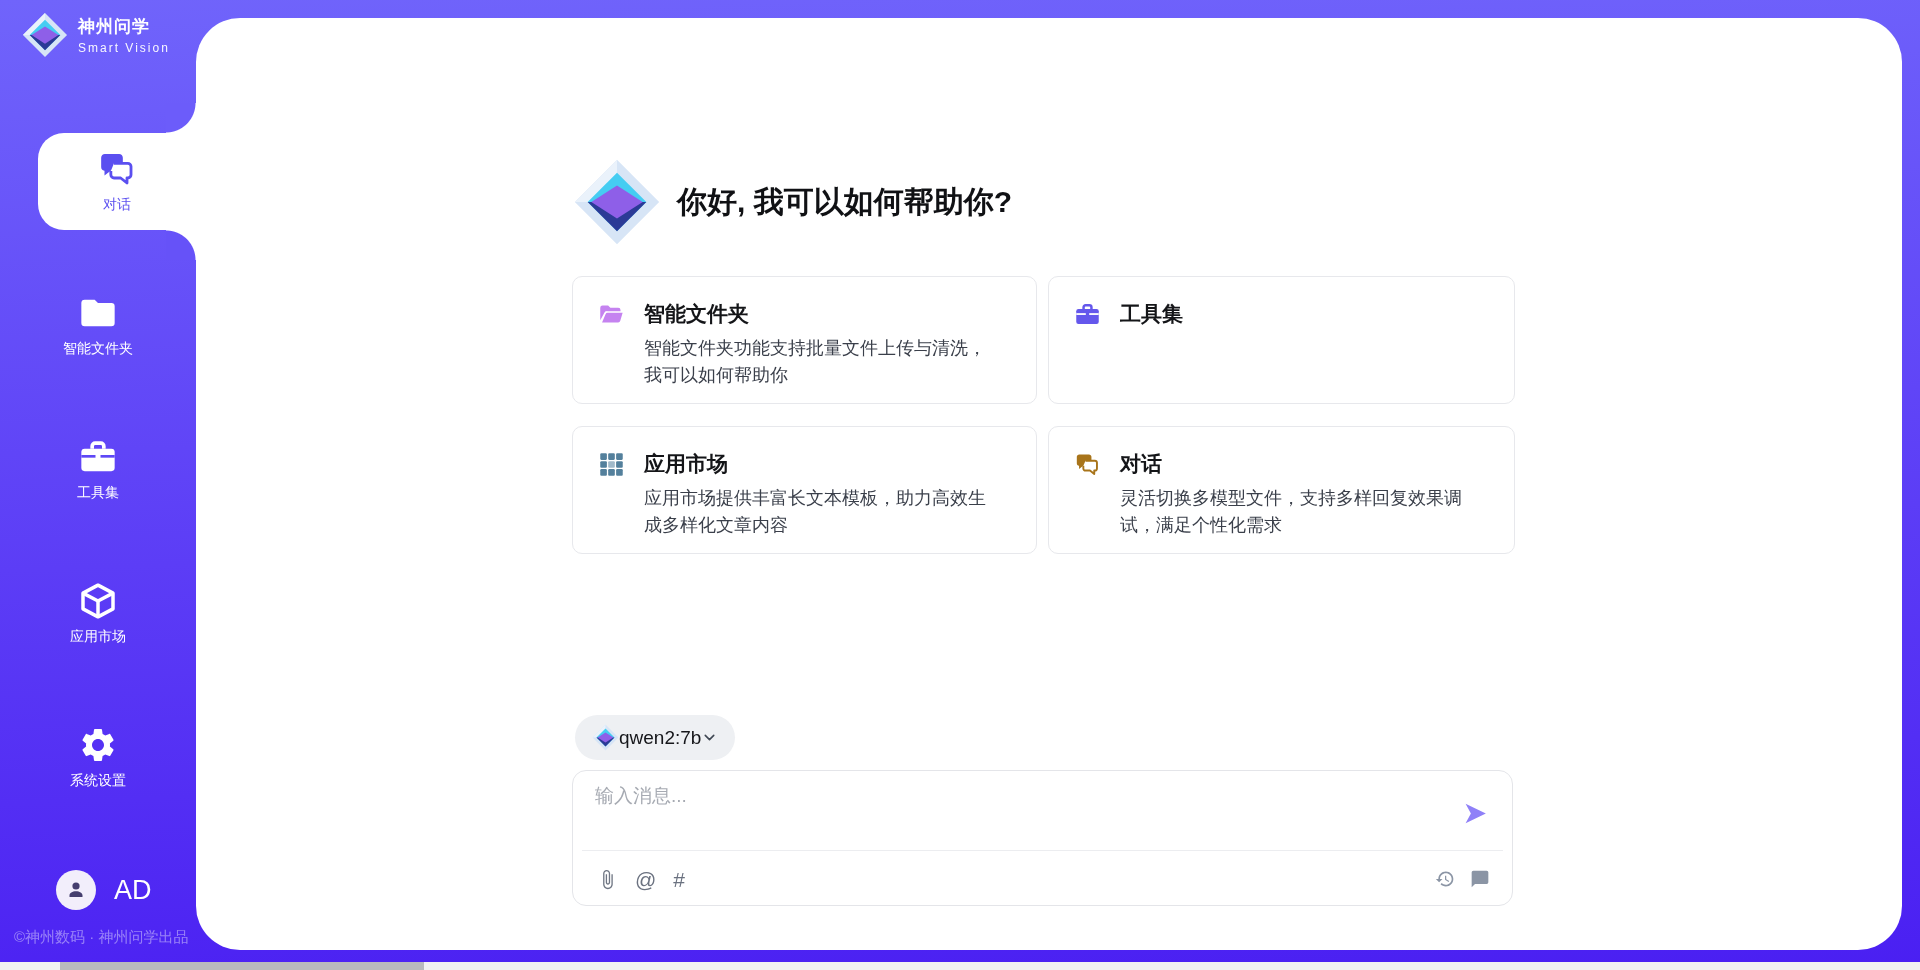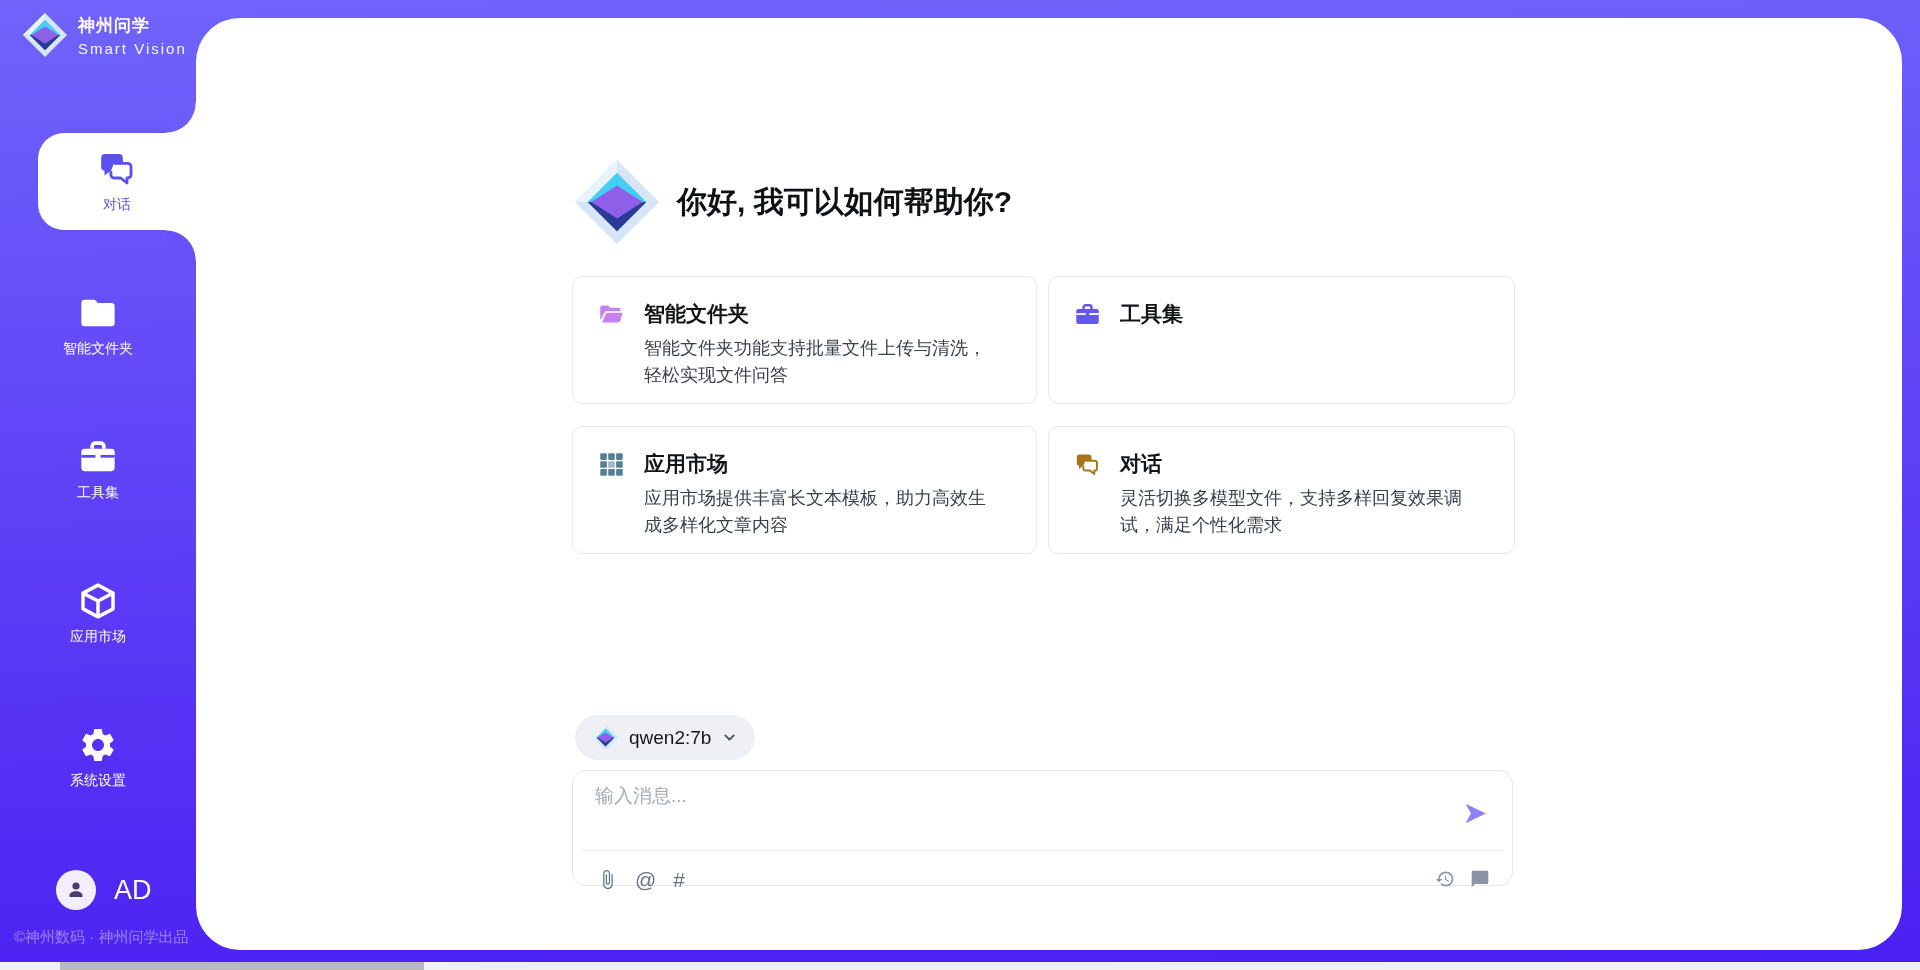--- a/index.html
+++ b/index.html
@@ -14,21 +14,21 @@
   .main-panel {
     position:absolute; left:196px; top:18px; width:1706px; height:932px;
     background:#ffffff; border-radius:44px; overflow:hidden;
   }
 
   
   .sidebar { position:absolute; left:0; top:0; width:196px; height:970px; }
   .brand { position:absolute; left:22px; top:12px; display:flex; align-items:center; gap:10px; }
   .brand-text { color:#fff; }
   .brand-title { font-size:17px; font-weight:700; letter-spacing:1px; }
-  .brand-sub { font-size:15px; letter-spacing:2px; margin-top:3px; opacity:.95; }
+  .brand-sub { font-size:12px; letter-spacing:2px; margin-top:3px; opacity:.95; }
 
   .nav-item {
     position:absolute; left:0; width:196px; height:97px;
     display:flex; flex-direction:column; align-items:center; justify-content:center;
     color:#ffffff; cursor:pointer;
   }
   .nav-label { font-size:14px; margin-top:7px; }
   .nav-icon { width:40px; height:40px; }
 
   .nav-item.active {
@@ -66,28 +66,28 @@
   .card .slot { fill:#ffffff; }
   .card-body { margin-left:19px; }
   .card-title { font-size:21px; font-weight:700; color:#141518; line-height:27px; }
   .card-desc { margin-top:8px; font-size:18px; line-height:27px; color:#3a3f4a; }
   .ic-folder { color:#c583f0; } .ic-toolbox { color:#6457ec; }
   .ic-grid { color:#54809c; } .ic-chat { color:#a8741a; }
 
   
   .model-pill {
     position:absolute; left:379px; top:697px; height:45px;
-    display:inline-flex; align-items:center; gap:10px; padding:0 17px;
+    display:inline-flex; align-items:center; gap:0; padding:0 17px;
     background:#eef0f3; border-radius:23px; cursor:pointer;
   }
   .model-name { font-size:19px; color:#15161a; }
 
   
   .composer {
-    position:absolute; left:376px; top:752px; width:941px; height:116px;
+    position:absolute; left:376px; top:752px; width:941px; height:136px;
     border:1px solid #e4e5e9; border-radius:14px; background:#fff;padding-left:18px;
   }
   .composer textarea {
     position:absolute; left:22px; top:12px; width:840px; height:58px;
     border:none; outline:none; resize:none; background:transparent;
     font-family:"Liberation Sans", sans-serif; font-size:19px; color:#303540;
   }
   .composer textarea::placeholder { color:#a6aab2; }
   .send-btn { position:absolute; right:23px; top:29px; width:27px; height:27px; color:#8f80f8; cursor:pointer; }
   .composer-divider { position:absolute; left:9px; right:9px; top:79px; border-top:1px solid #ecedf0; }
@@ -210,21 +210,21 @@
 
     <div class="card">
       <span class="card-icon ic-folder">
         <svg viewBox="0 0 24 24" width="27" height="27" fill="currentColor">
           <path d="M2 6a2 2 0 0 1 2-2h5l2 2h7a2 2 0 0 1 2 2v1H8.2a3 3 0 0 0-2.9 2.2L2 17V6z"></path>
           <path d="M8.6 10.4h13.3l-2.1 7.2a2 2 0 0 1-1.9 1.4H3.6l3.1-7.3a2 2 0 0 1 1.9-1.3z"></path>
         </svg>
       </span>
       <div class="card-body">
         <div class="card-title">智能文件夹</div>
-        <div class="card-desc">智能文件夹功能支持批量文件上传与清洗，轻松实现文件问答</div>
+        <div class="card-desc">智能文件夹功能支持批量文件上传与清洗，我可以如何帮助你</div>
       </div>
     </div>
 
     <div class="card">
       <span class="card-icon ic-toolbox">
         <svg viewBox="0 0 24 24" width="27" height="27">
           <path d="M8.5 7V5.5A1.8 1.8 0 0 1 10.3 3.7h3.4a1.8 1.8 0 0 1 1.8 1.8V7" fill="none" stroke="currentColor" stroke-width="2.2"></path>
           <rect x="2" y="7" width="20" height="13.5" rx="2" fill="currentColor"></rect>
           <rect class="slot" x="2" y="10.8" width="20" height="1.6"></rect>
           <rect x="10.5" y="9.6" width="3" height="3.8" rx="0.8" fill="currentColor"></rect>

